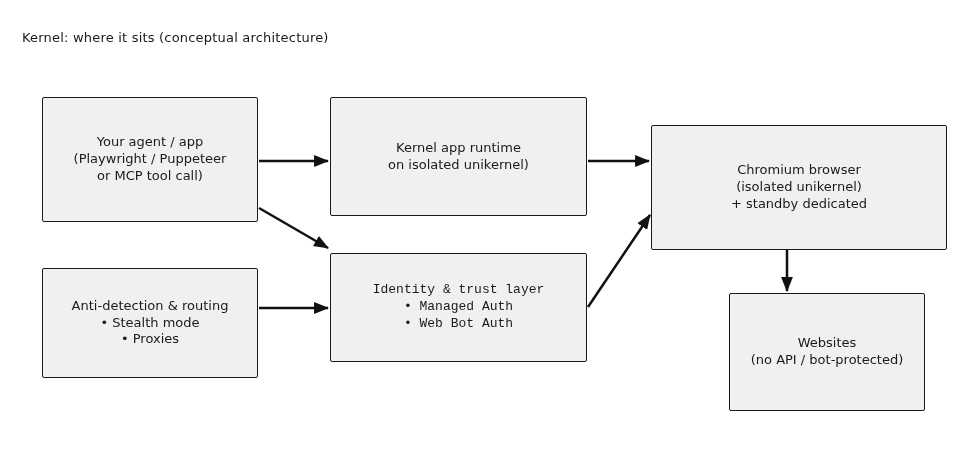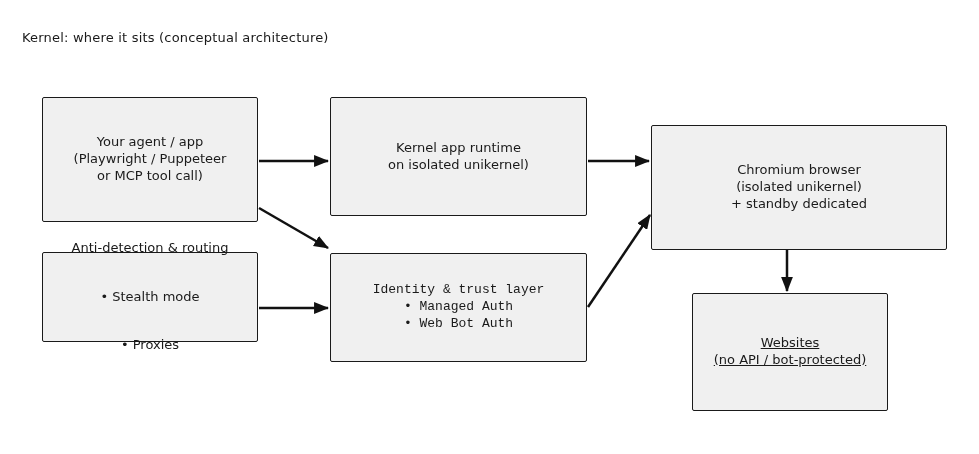--- a/index.html
+++ b/index.html
@@ -75,30 +75,30 @@
     <div class="line">Kernel app runtime</div>
     <div class="line">on isolated unikernel)</div>
   </div>
 
   <div class="node" style="left:651px; top:97px; width:296px; height:125px;margin-top:28px;">
     <div class="line">Chromium browser</div>
     <div class="line">(isolated unikernel)</div>
     <div class="line">+ standby dedicated</div>
   </div>
 
-  <div class="node" style="left:42px; top:252px; width:216px; height:90px;gap:32px;">
+  <div class="node" style="left:42px; top:268px; width:216px; height:110px;">
     <div class="line">Anti-detection &amp; routing</div>
     <div class="line">• Stealth mode</div>
     <div class="line">• Proxies</div>
   </div>
 
   <div class="node" style="left:330px; top:253px; width:257px; height:109px;font-family:Liberation Mono, monospace;">
     <div class="line">Identity &amp; trust layer</div>
     <div class="line">• Managed Auth</div>
     <div class="line">• Web Bot Auth</div>
   </div>
 
-  <div class="node" style="left:692px; top:293px; width:196px; height:118px;text-decoration:underline;">
+  <div class="node" style="left:729px; top:293px; width:196px; height:118px;">
     <div class="line">Websites</div>
     <div class="line">(no API / bot-protected)</div>
   </div>
 
 </div>
 
 </body></html>

